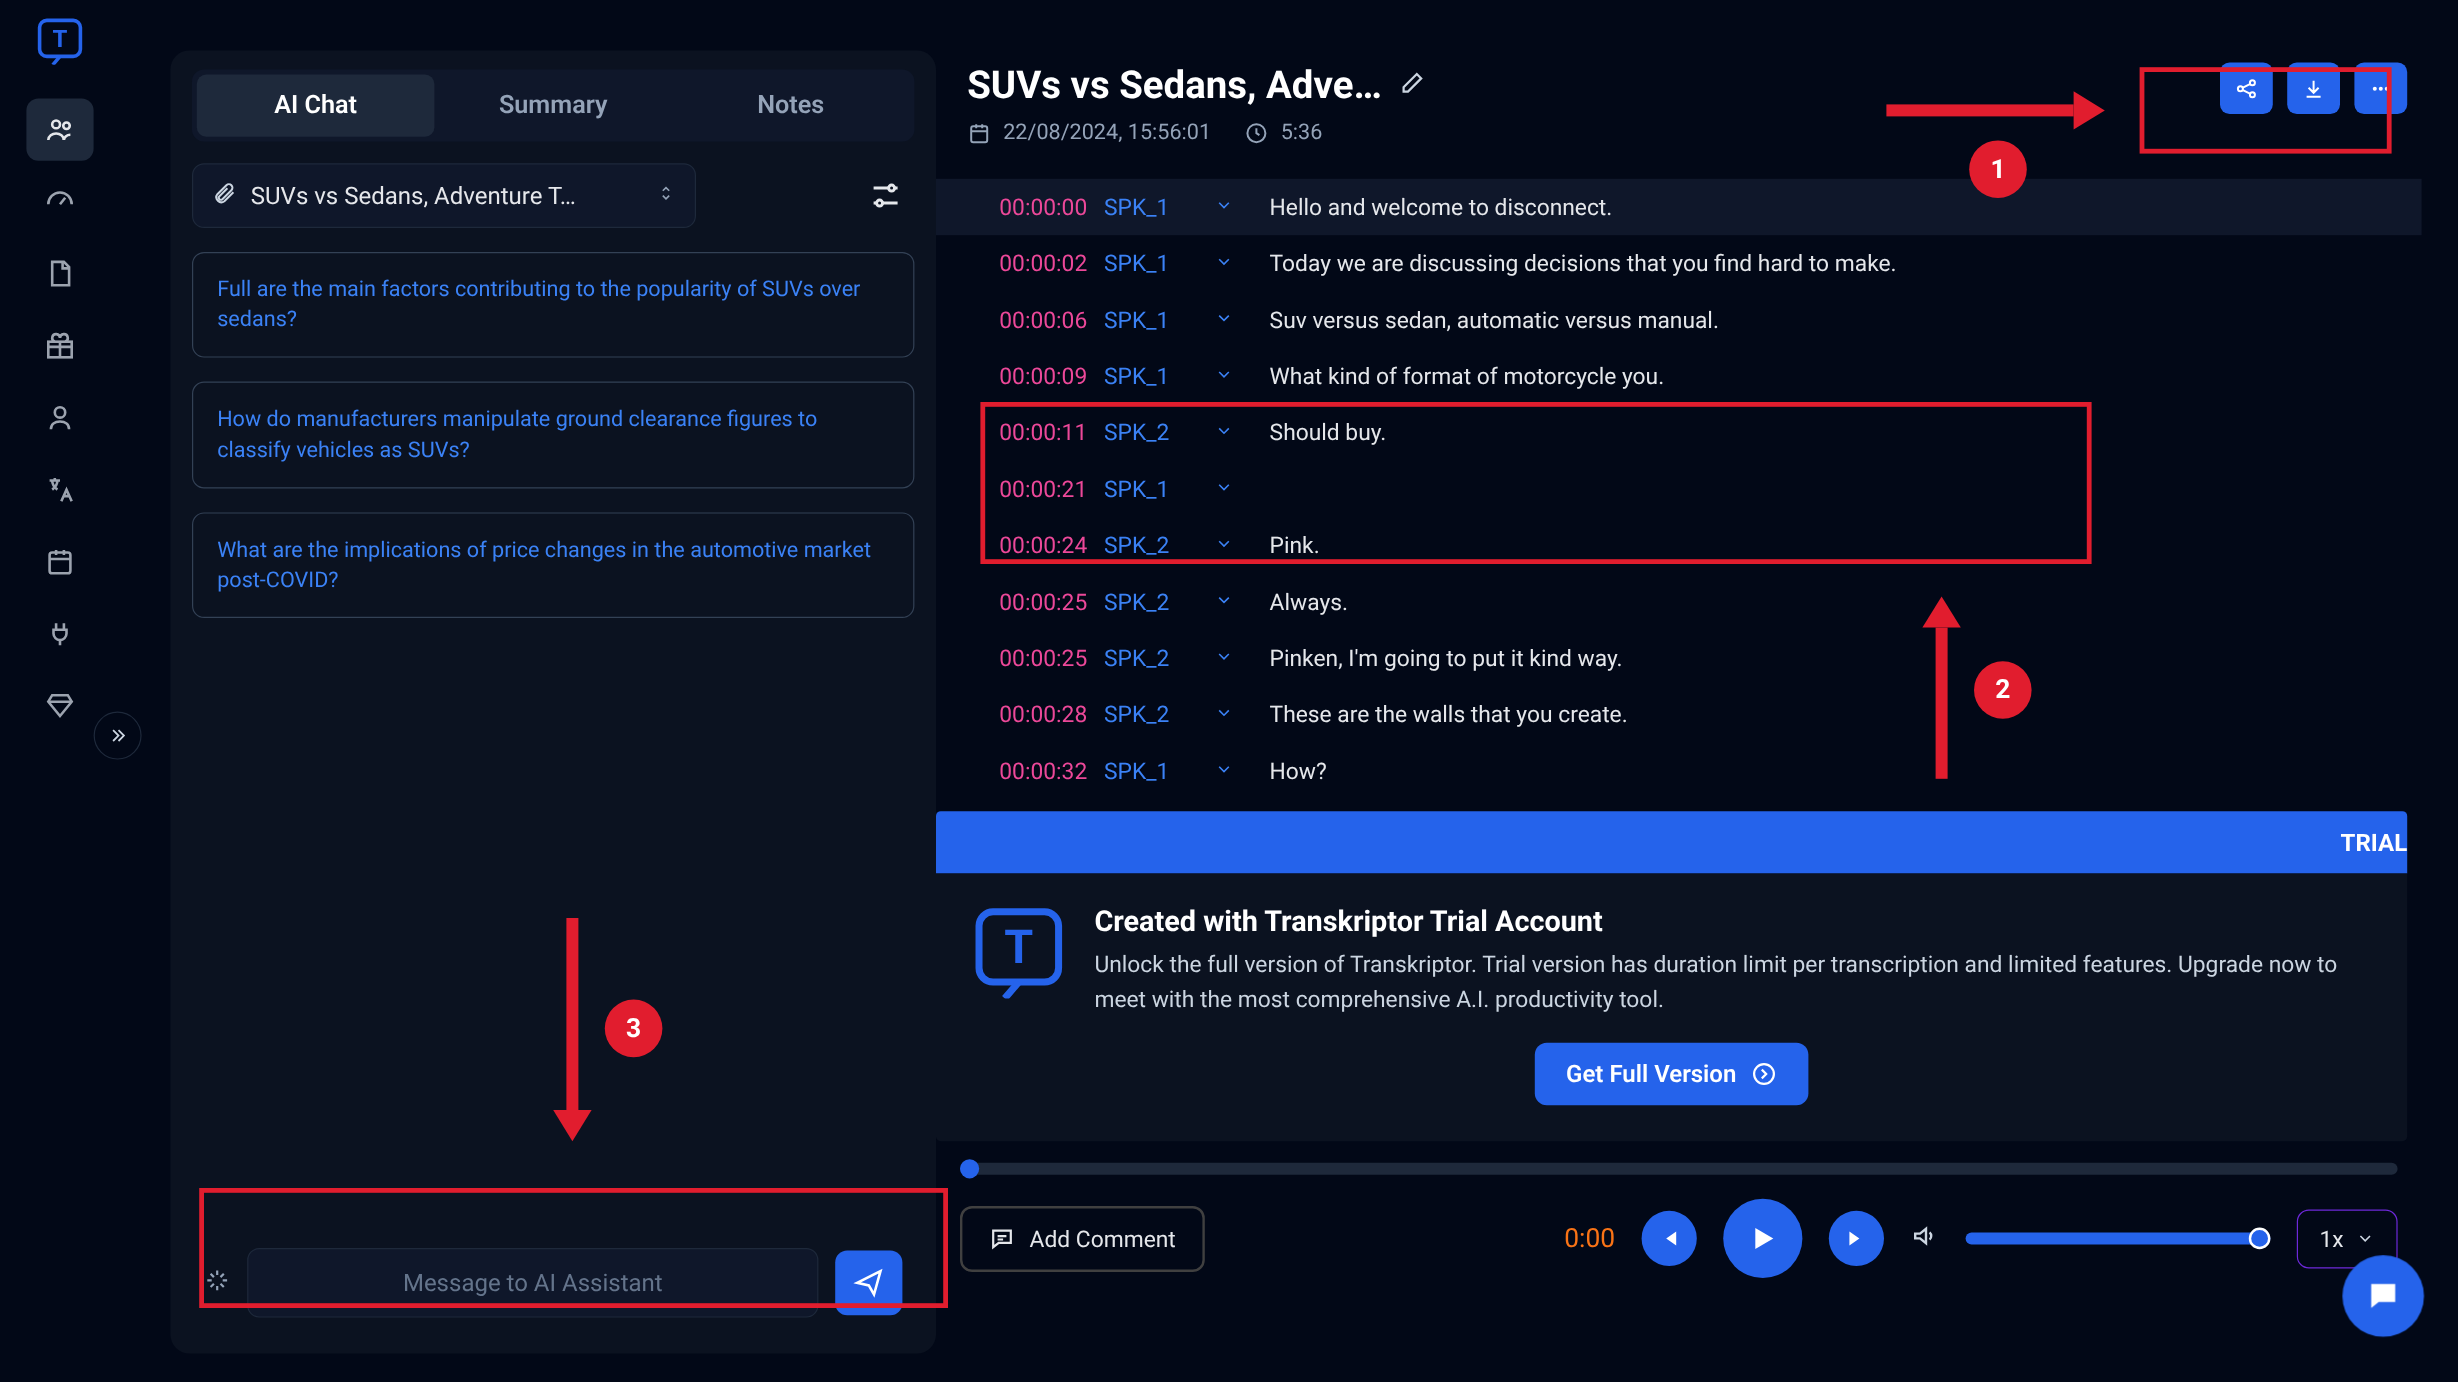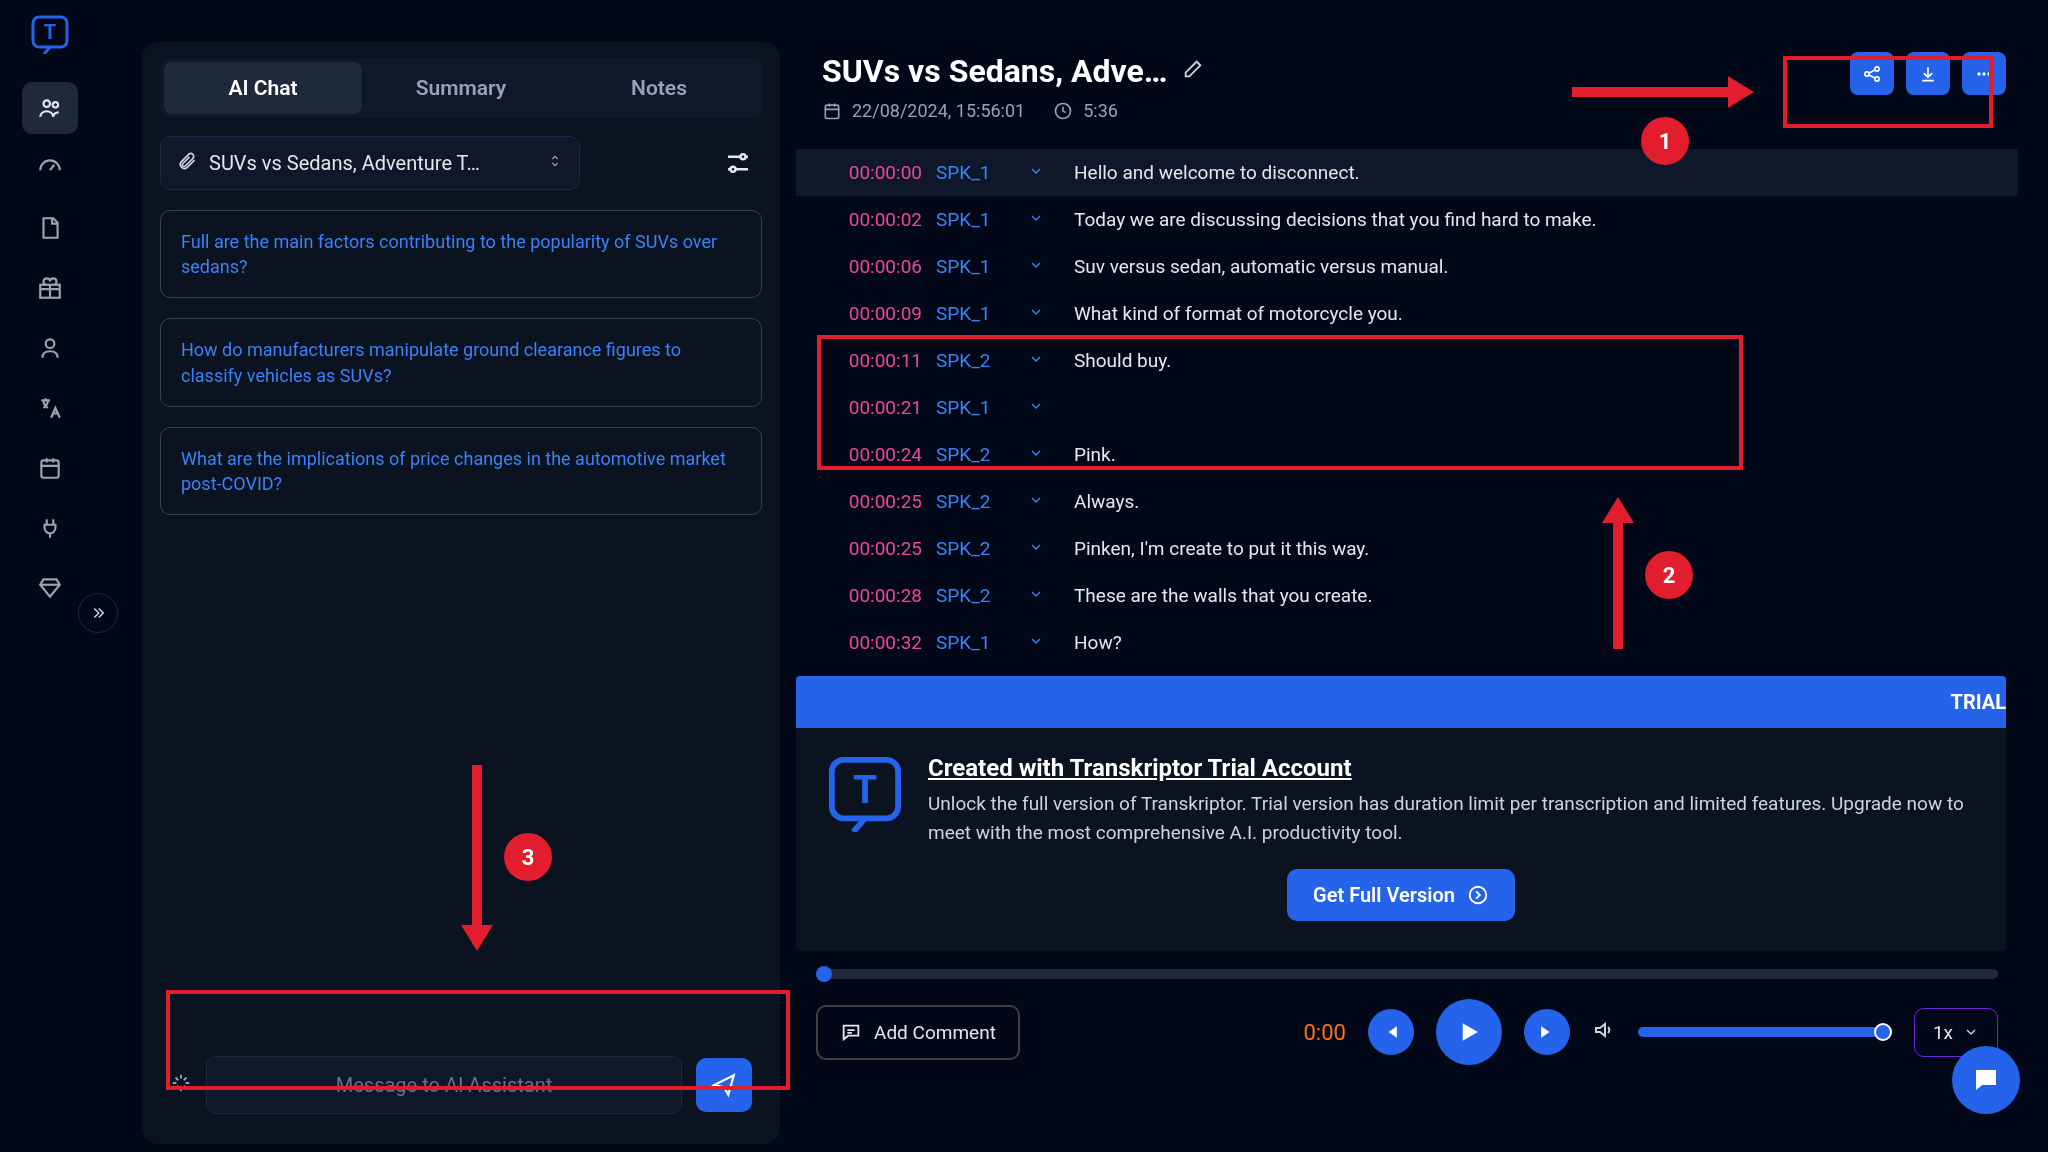--- a/index.html
+++ b/index.html
@@ -8,21 +8,21 @@
 .app { display: flex; height: 100%; }
 
 
 .sidebar { width: 100px; background: #020817; display: flex; flex-direction: column; align-items: center; padding-top: 12px; gap: 8px; position: relative; }
 .logo { width: 44px; height: 44px; display: flex; align-items: center; justify-content: center; margin-bottom: 18px; }
 .sidebar-item { width: 56px; height: 52px; display: flex; align-items: center; justify-content: center; border-radius: 10px; cursor: pointer; color: #9ca3af; }
 .sidebar-item.active { background: #1e293b; color: #e5e7eb; }
 .expand-btn { position: absolute; top: 593px; left: 78px; width: 40px; height: 40px; background: #020817; border: 1px solid #1e293b; border-radius: 50%; display: flex; align-items: center; justify-content: center; cursor: pointer; }
 
 
-.main { flex: 1; display: flex; gap: 16px; padding: 42px 30px 8px 42px; }
+.main { flex: 1; display: flex; gap: 0; padding: 42px 30px 24px 42px; }
 
 
 .left-panel { width: 638px; background: #0b1220; border-radius: 16px; display: flex; flex-direction: column; padding-bottom: 22px; position: relative; }
 .tabs { display: flex; margin: 16px 18px 18px 18px; background: #0f172a; border-radius: 10px; padding: 4px; }
 .tab { flex: 1; text-align: center; padding: 14px 0; border-radius: 8px; cursor: pointer; font-size: 21px; font-weight: 600; color: #94a3b8; }
 .tab.active { background: #1e293b; color: #fff; }
 .selector-row { display: flex; align-items: center; gap: 14px; margin: 0 18px 20px 18px; }
 .file-selector { flex: 0 0 420px; display: flex; align-items: center; gap: 12px; padding: 14px 16px; background: #0f172a; border: 1px solid #1e293b; border-radius: 10px; cursor: pointer; }
 .file-selector .paperclip { color: #cbd5e1; }
 .file-selector-text { flex: 1; font-size: 20px; color: #e5e7eb; white-space: nowrap; overflow: hidden; text-overflow: ellipsis; }
@@ -59,21 +59,21 @@
 .t-speaker { width: 78px; color: #3b82f6; cursor: pointer; }
 .t-chevron { color: #3b82f6; width: 32px; cursor: pointer; }
 .t-text { flex: 1; color: #e5e7eb; }
 
 
 .trial-banner { margin: 10px 12px 0 0; }
 .trial-pill { background: #2563eb; color: #fff; text-align: right; padding: 14px 0; font-size: 20px; font-weight: 700; border-radius: 4px 4px 0 0; }
 .trial-body { background: #0b1220; padding: 26px 30px 30px 30px; display: flex; flex-direction: column; gap: 22px; border-radius: 0 0 4px 4px; }
 .trial-top { display: flex; gap: 24px; }
 .trial-logo { width: 78px; height: 78px; display:flex; align-items:center; justify-content:center; }
-.trial-text h3 { font-size: 24px; color: #fff; font-weight: 700; margin-bottom: 8px; text-decoration: underline; }
+.trial-text h3 { font-size: 24px; color: #fff; font-weight: 700; margin-bottom: 8px; }
 .trial-text p { font-size: 19px; color: #cbd5e1; line-height: 1.5; }
 .trial-cta { align-self: center; background: #2563eb; color: #fff; padding: 14px 26px; border-radius: 10px; font-size: 20px; font-weight: 600; display: flex; align-items: center; gap: 12px; cursor: pointer; }
 
 
 .player { margin-top: 18px; padding: 0 20px 12px 20px; display: flex; flex-direction: column; gap: 20px; }
 .seekbar { height: 10px; background: #1e293b; border-radius: 5px; position: relative; }
 .seek-handle { position: absolute; left: 0; top: -3px; width: 16px; height: 16px; background: #2563eb; border-radius: 50%; }
 .controls-row { display: flex; align-items: center; gap: 22px; }
 .add-comment { display: flex; align-items: center; gap: 12px; padding: 14px 22px; border: 2px solid #404040; border-radius: 10px; font-size: 19px; color: #e5e7eb; cursor: pointer; }
 .spacer { flex: 1; }
@@ -337,21 +337,21 @@
                 <path d="M6 9l6 6 6-6"></path>
               </svg></span>
             <span class="t-text">Always.</span>
           </div>
           <div class="t-row">
             <span class="t-time">00:00:25</span>
             <span class="t-speaker">SPK_2</span>
             <span class="t-chevron"><svg width="16" height="16" viewBox="0 0 24 24" fill="none" stroke="#3b82f6" stroke-width="2">
                 <path d="M6 9l6 6 6-6"></path>
               </svg></span>
-            <span class="t-text">Pinken, I'm create to put it this way.</span>
+            <span class="t-text">Pinken, I'm going to put it kind way.</span>
           </div>
           <div class="t-row">
             <span class="t-time">00:00:28</span>
             <span class="t-speaker">SPK_2</span>
             <span class="t-chevron"><svg width="16" height="16" viewBox="0 0 24 24" fill="none" stroke="#3b82f6" stroke-width="2">
                 <path d="M6 9l6 6 6-6"></path>
               </svg></span>
             <span class="t-text">These are the walls that you create.</span>
           </div>
           <div class="t-row">

